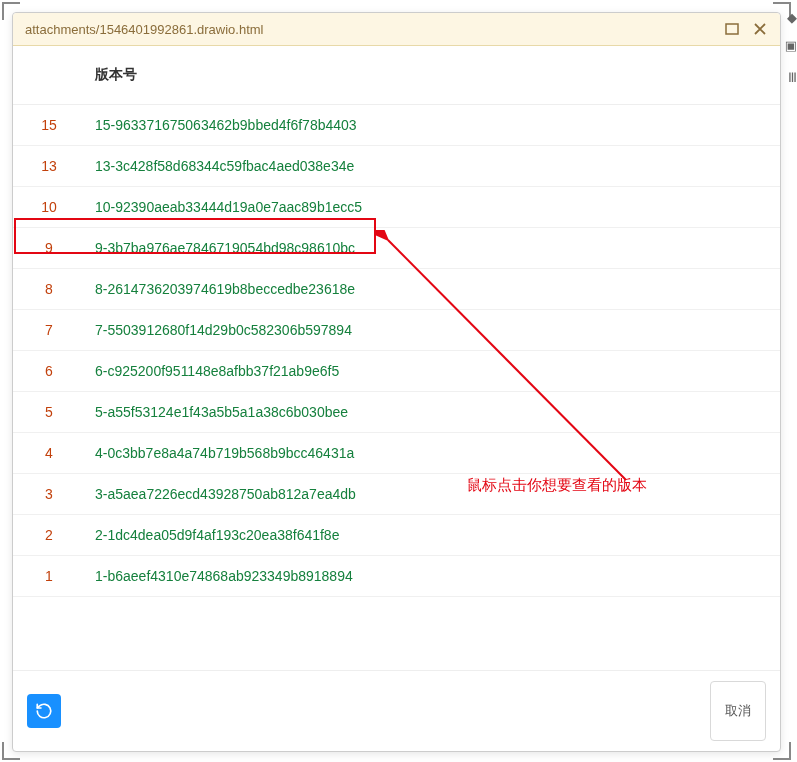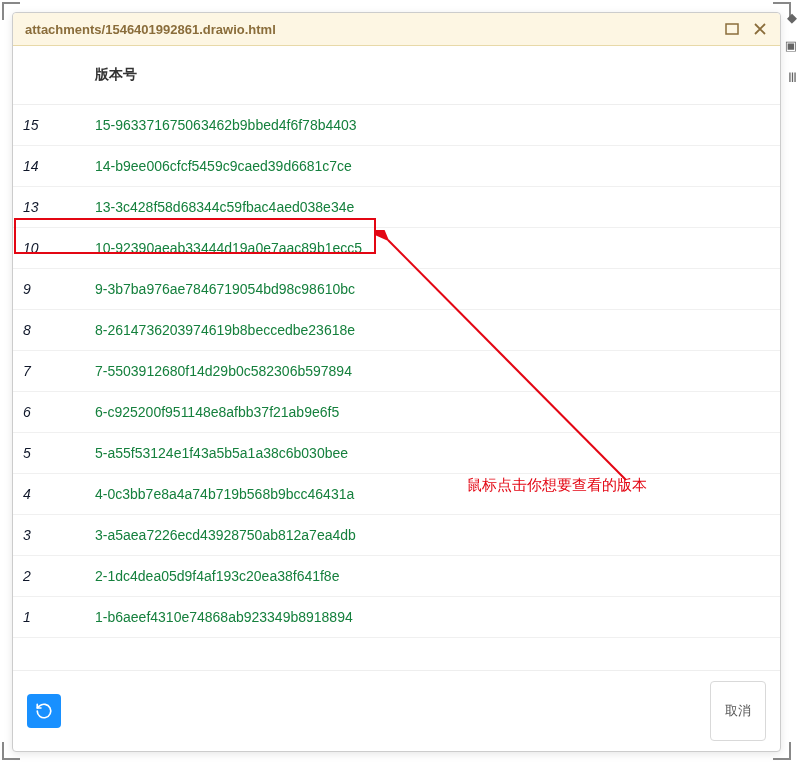--- a/index.html
+++ b/index.html
@@ -1,25 +1,25 @@
 <!DOCTYPE html>
 <html><head>
 <meta charset="utf-8">
 <style>
 * { margin:0; padding:0; box-sizing:border-box; }
 body { font-family:-apple-system,BlinkMacSystemFont,"Segoe UI",Arial,sans-serif; font-size:14px; color:#333; background:#fff; width:797px; height:762px; position:relative; overflow:hidden; }
 .dialog { position:absolute; left:12px; top:12px; right:16px; bottom:10px; background:#fff; border:1px solid #ccc; border-radius:4px; box-shadow:0 2px 8px rgba(0,0,0,0.1); display:flex; flex-direction:column; }
-.dialog-header { background:#fdf6e3; border-bottom:1px solid #e8d9a8; padding:8px 12px; display:flex; align-items:center; justify-content:space-between; border-radius:4px 4px 0 0; color:#8a6d3b; font-size:13px;font-weight:bold; }
+.dialog-header { background:#fdf6e3; border-bottom:1px solid #e8d9a8; padding:8px 12px; display:flex; align-items:center; justify-content:space-between; border-radius:4px 4px 0 0; color:#8a6d3b; font-size:13px; }
 .dialog-header-actions { display:flex; gap:12px; align-items:center; }
 .icon-btn { width:16px; height:16px; cursor:pointer; color:#8a6d3b; display:flex; align-items:center; justify-content:center; }
 table { width:100%; border-collapse:collapse; table-layout:fixed; }
 th { text-align:left; padding:20px 10px; font-weight:600; color:#333; font-size:14px; background:#fff; border-bottom:1px solid #eee; }
 th.col-num { width:72px; text-align:center; }
 td { padding:12px 10px; border-bottom:1px solid #f0f0f0; font-size:14px; color:#15803d; }
-td.col-num { text-align:left; color:#0f172a;font-style:italic; }
+td.col-num { text-align:center; color:#c2410c; }
 tbody tr { cursor:pointer; }
 .table-wrap { flex:1; overflow:auto; }
 .dialog-footer { border-top:1px solid #eee; padding:10px 14px; display:flex; justify-content:space-between; align-items:center; }
 .restore-btn { width:34px; height:34px; border-radius:4px; background:#1890ff; display:flex; align-items:center; justify-content:center; cursor:pointer; }
 .restore-btn svg { stroke:#fff; }
 .cancel-btn { padding:20px 14px; border:1px solid #d9d9d9; border-radius:4px; background:#fff; font-size:13px; color:#555; cursor:pointer; }
 .highlight-box { position:absolute; border:2px solid #e30613; pointer-events:none; }
 .annotation { position:absolute; color:#e30613; font-size:15px; pointer-events:none; }
 .side-deco { position:absolute; right:0; top:0; width:12px; height:100%; }
 .side-icon { position:absolute; right:0; color:#666; font-size:13px; }
@@ -65,24 +65,20 @@
       <thead>
         <tr>
           <th class="col-num"></th>
           <th>版本号</th>
         </tr>
       </thead>
       <tbody id="tbody">
           <tr>
             <td class="col-num">15</td>
             <td>15-963371675063462b9bbed4f6f78b4403</td>
-          </tr>
-          <tr>
-            <td class="col-num">14</td>
-            <td>14-b9ee006cfcf5459c9caed39d6681c7ce</td>
           </tr>
           <tr>
             <td class="col-num">13</td>
             <td>13-3c428f58d68344c59fbac4aed038e34e</td>
           </tr>
           <tr>
             <td class="col-num">10</td>
             <td>10-92390aeab33444d19a0e7aac89b1ecc5</td>
           </tr>
           <tr>

